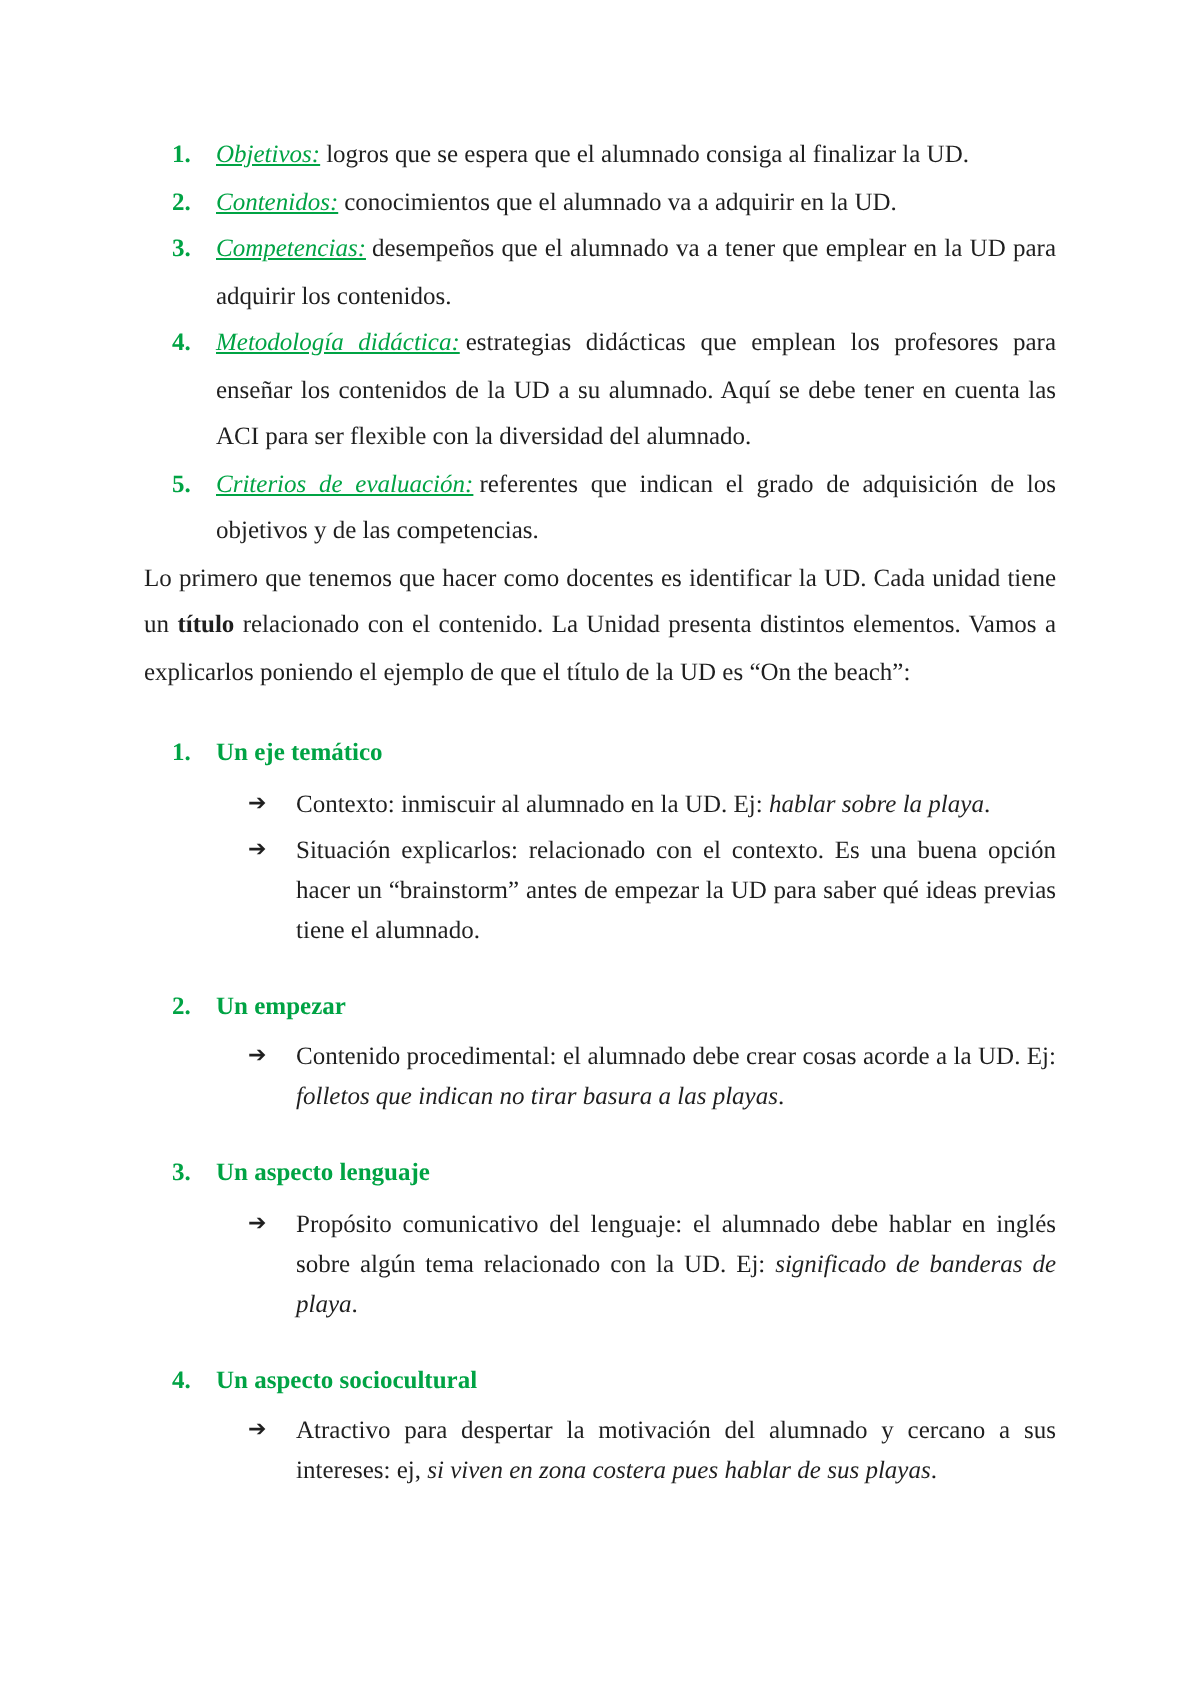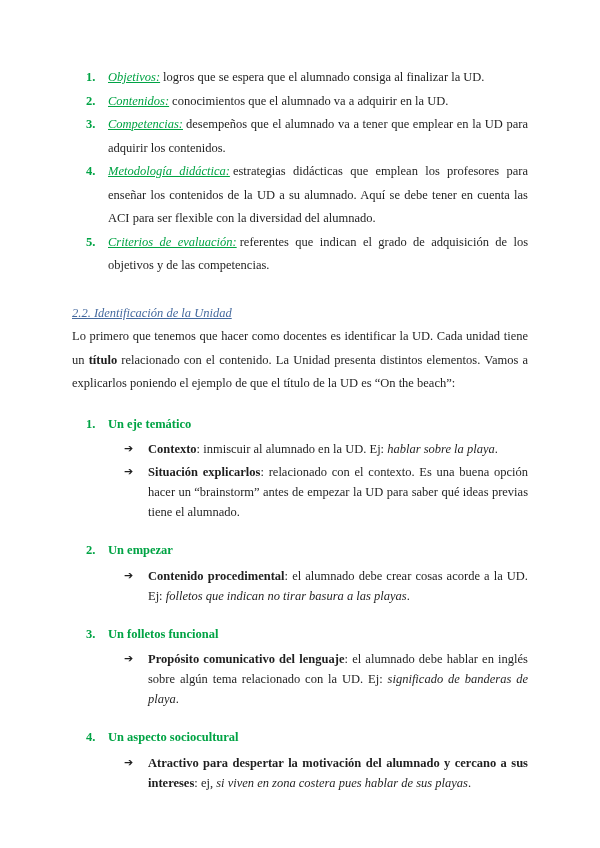--- a/index.html
+++ b/index.html
@@ -71,21 +71,21 @@
     line-height: 20px;
     text-align: justify;
   }
   .arrow {
     position: absolute; left: 52px; top: 0;
     font-family: "DejaVu Sans", sans-serif;
     font-weight: bold;
     font-size: 11px;
     color: #1f1f1f;
   }
-  .lead { font-weight: bold; }
+  .lead { font-weight: normal; }
   .example { font-style: italic; }
 </style>
 </head>
 <body style="background: rgb(255, 255, 255); color: rgb(31, 31, 31);">
 
 <div class="page">
 
   <div>
     <div class="def-item">
       <span class="def-num">1.</span><span class="def-term">Objetivos:</span><span>logros que se espera que el alumnado consiga al finalizar la UD.</span>
@@ -97,21 +97,20 @@
       <span class="def-num">3.</span><span class="def-term">Competencias:</span><span>desempeños que el alumnado va a tener que emplear en la UD para adquirir los contenidos.</span>
     </div>
     <div class="def-item">
       <span class="def-num">4.</span><span class="def-term">Metodología didáctica:</span><span>estrategias didácticas que emplean los profesores para enseñar los contenidos de la UD a su alumnado. Aquí se debe tener en cuenta las ACI para ser flexible con la diversidad del alumnado.</span>
     </div>
     <div class="def-item">
       <span class="def-num">5.</span><span class="def-term">Criterios de evaluación:</span><span>referentes que indican el grado de adquisición de los objetivos y de las competencias.</span>
     </div>
   </div>
 
-  <div class="section-heading">2.2. Identificación de la Unidad</div>
 
   <div class="intro-para">
     <span>Lo primero que tenemos que hacer como docentes es identificar la UD. Cada unidad tiene un </span><span class="b">título</span><span> relacionado con el contenido. La Unidad presenta distintos elementos. Vamos a explicarlos poniendo el ejemplo de que el título de la UD es “On the beach”:</span>
   </div>
 
   <div class="element">
     <div class="el-title">
       <span class="el-num">1.</span><span class="el-title-text">Un eje temático</span>
     </div>
     <div class="bullet">
@@ -126,21 +125,21 @@
     <div class="el-title">
       <span class="el-num">2.</span><span class="el-title-text">Un empezar</span>
     </div>
     <div class="bullet">
       <span class="arrow">➔</span><span class="lead">Contenido procedimental</span><span>: </span><span>el alumnado debe crear cosas acorde a la UD. Ej: </span><span class="example">folletos que indican no tirar basura a las playas</span><span>.</span>
     </div>
   </div>
 
   <div class="element">
     <div class="el-title">
-      <span class="el-num">3.</span><span class="el-title-text">Un folletos funcional</span>
+      <span class="el-num">3.</span><span class="el-title-text">Un aspecto lenguaje</span>
     </div>
     <div class="bullet">
       <span class="arrow">➔</span><span class="lead">Propósito comunicativo del lenguaje</span><span>: </span><span>el alumnado debe hablar en inglés sobre algún tema relacionado con la UD. Ej: </span><span class="example">significado de banderas de playa</span><span>.</span>
     </div>
   </div>
 
   <div class="element">
     <div class="el-title">
       <span class="el-num">4.</span><span class="el-title-text">Un aspecto sociocultural</span>
     </div>

